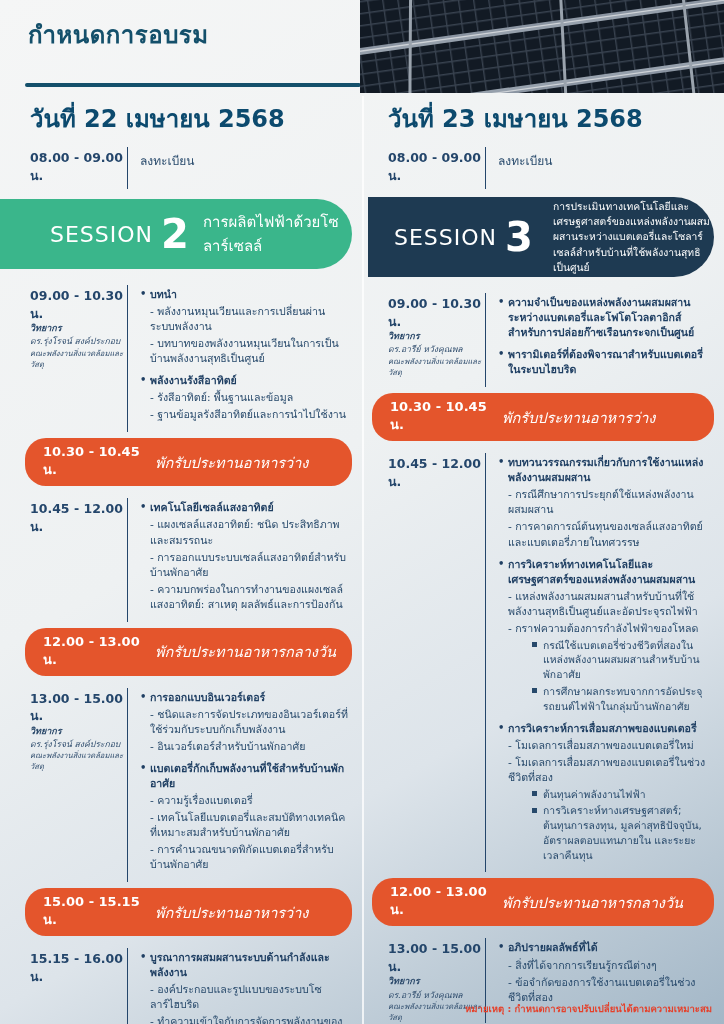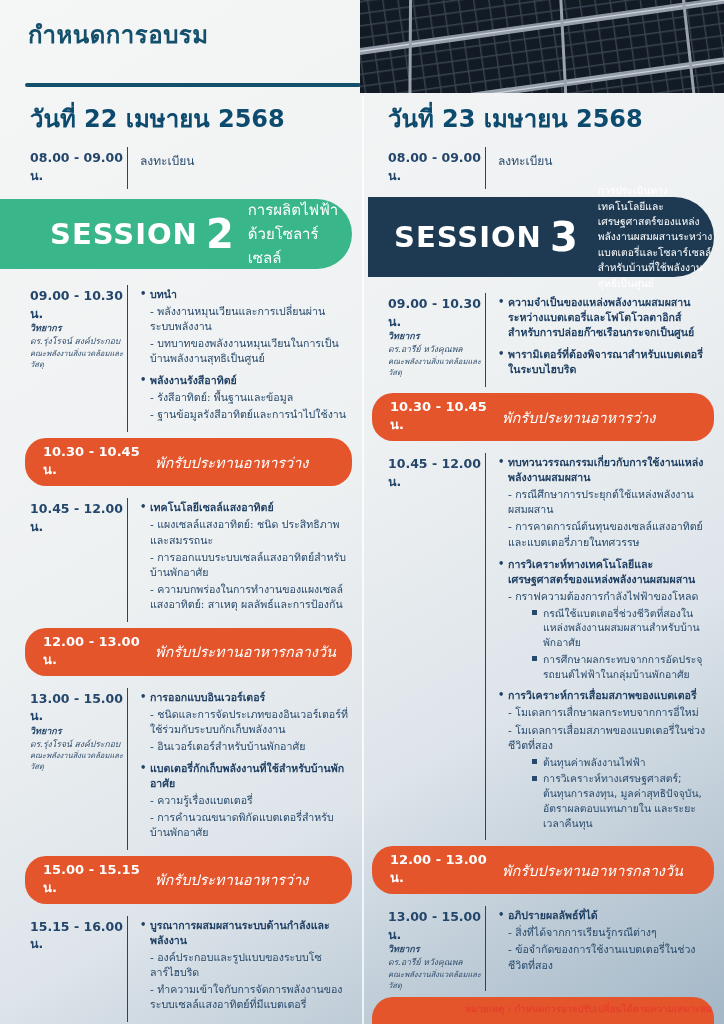--- a/index.html
+++ b/index.html
@@ -36,21 +36,21 @@
   .btext{flex:1;overflow-wrap:anywhere;}
   .bold .btext,.bold .dot{font-weight:bold;color:#1f3f63;}
   .dash{font-size:10.6px;line-height:1.42;margin:2px 0 0 10px;overflow-wrap:anywhere;}
   .dash::before{content:"- ";}
   .square{font-size:10.4px;line-height:1.42;margin:2px 0 0 34px;position:relative;padding-left:11px;overflow-wrap:anywhere;}
   .square::before{content:"";position:absolute;left:0;top:4.5px;width:5px;height:5px;background:#27496b;}
   
   .session{display:flex;align-items:center;color:#fff;box-sizing:border-box;}
   .session.green{background:#3ab68b;height:70px;margin:10px 0 16px -30px;width:352px;border-radius:0 35px 35px 0;padding-left:50px;}
   .session.navy{background:#1e3a52;height:80px;margin:8px 0 16px -20px;width:346px;border-radius:0 40px 40px 0;padding-left:26px;}
-  .s-word{font-size:29px;font-weight:bold;letter-spacing:1px;}
+  .s-word{font-size:22px;font-weight:normal;letter-spacing:1px;}
   .s-num{font-size:40px;font-weight:bold;margin:0 10px 0 8px;line-height:1;}
   .session.green .s-title{font-size:15px;margin-left:4px;}
   .session.navy .s-title{font-size:10.3px;line-height:1.5;width:196px;margin-left:10px;overflow-wrap:anywhere;}
   
   .break{display:flex;align-items:center;background:#e4552c;color:#fff;height:48px;border-radius:21px;margin:6px 0 12px 0;padding:0 14px 0 18px;box-sizing:border-box;}
   .col-left .break{margin-left:-5px;width:327px;}
   .col-right .break{margin-left:-16px;width:342px;}
   .bk-time{font-size:13px;font-weight:bold;width:112px;flex:0 0 112px;}
   .bk-label{font-size:14.5px;font-style:italic;}
   .note{position:absolute;right:12px;bottom:8px;font-size:9.5px;font-weight:bold;color:#e5412b;}
@@ -155,20 +155,21 @@
           <span class="dot">•</span>
           <span class="btext">การออกแบบอินเวอร์เตอร์</span>
         </div>
         <div class="dash">ชนิดและการจัดประเภทของอินเวอร์เตอร์ที่ใช้ร่วมกับระบบกักเก็บพลังงาน</div>
         <div class="dash">อินเวอร์เตอร์สำหรับบ้านพักอาศัย</div>
         <div class="bullet bold">
           <span class="dot">•</span>
           <span class="btext">แบตเตอรี่กักเก็บพลังงานที่ใช้สำหรับบ้านพักอาศัย</span>
         </div>
         <div class="dash">ความรู้เรื่องแบตเตอรี่</div>
+        <div class="dash">เทคโนโลยีแบตเตอรี่และสมบัติทางเทคนิคที่เหมาะสมสำหรับบ้านพักอาศัย</div>
         <div class="dash">การคำนวณขนาดพิกัดแบตเตอรี่สำหรับบ้านพักอาศัย</div>
       </div>
     </div>
     <div class="break">
       <span class="bk-time">15.00 - 15.15 น.</span>
       <span class="bk-label">พักรับประทานอาหารว่าง</span>
     </div>
     <div class="row">
       <div class="time-cell">
         <div class="time">15.15 - 16.00 น.</div>
@@ -230,28 +231,29 @@
         <div class="bullet bold">
           <span class="dot">•</span>
           <span class="btext">ทบทวนวรรณกรรมเกี่ยวกับการใช้งานแหล่งพลังงานผสมผสาน</span>
         </div>
         <div class="dash">กรณีศึกษาการประยุกต์ใช้แหล่งพลังงานผสมผสาน</div>
         <div class="dash">การคาดการณ์ต้นทุนของเซลล์แสงอาทิตย์และแบตเตอรี่ภายในทศวรรษ</div>
         <div class="bullet bold">
           <span class="dot">•</span>
           <span class="btext">การวิเคราะห์ทางเทคโนโลยีและเศรษฐศาสตร์ของแหล่งพลังงานผสมผสาน</span>
         </div>
+        <div class="dash">แหล่งพลังงานผสมผสานสำหรับบ้านที่ใช้พลังงานสุทธิเป็นศูนย์และอัดประจุรถไฟฟ้า</div>
         <div class="dash">กราฟความต้องการกำลังไฟฟ้าของโหลด</div>
         <div class="square">กรณีใช้แบตเตอรี่ช่วงชีวิตที่สองในแหล่งพลังงานผสมผสานสำหรับบ้านพักอาศัย</div>
         <div class="square">การศึกษาผลกระทบจากการอัดประจุรถยนต์ไฟฟ้าในกลุ่มบ้านพักอาศัย</div>
         <div class="bullet bold">
           <span class="dot">•</span>
           <span class="btext">การวิเคราะห์การเสื่อมสภาพของแบตเตอรี่</span>
         </div>
-        <div class="dash">โมเดลการเสื่กษาผลกระทบจากการอี่ใหม่</div>
+        <div class="dash">โมเดลการเสื่อมสภาพของแบตเตอรี่ใหม่</div>
         <div class="dash">โมเดลการเสื่อมสภาพของแบตเตอรี่ในช่วงชีวิตที่สอง</div>
         <div class="square">ต้นทุนค่าพลังงานไฟฟ้า</div>
         <div class="square">การวิเคราะห์ทางเศรษฐศาสตร์; ต้นทุนการลงทุน, มูลค่าสุทธิปัจจุบัน, อัตราผลตอบแทนภายใน และระยะเวลาคืนทุน</div>
       </div>
     </div>
     <div class="break">
       <span class="bk-time">12.00 - 13.00 น.</span>
       <span class="bk-label">พักรับประทานอาหารกลางวัน</span>
     </div>
     <div class="row">

